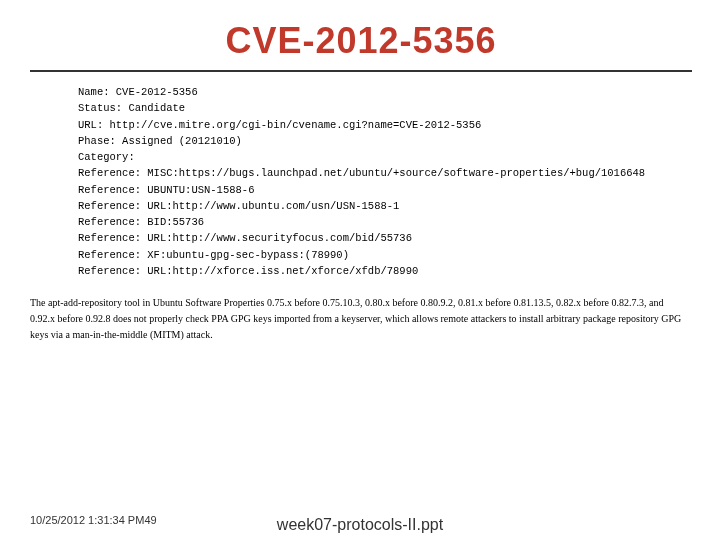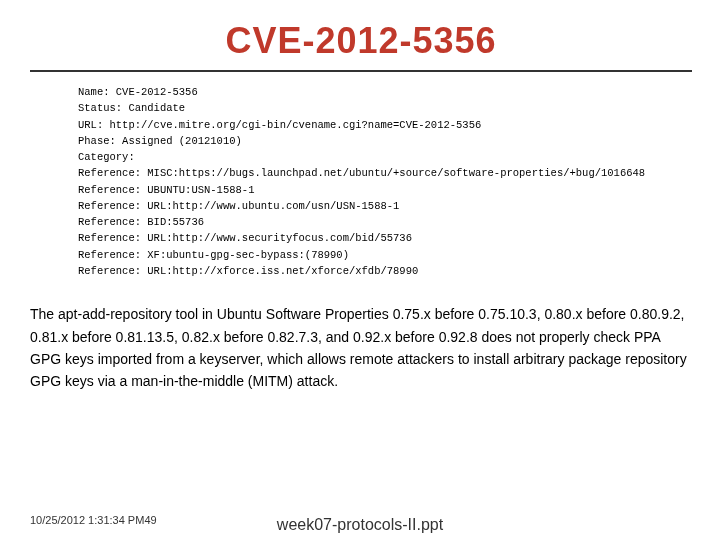--- a/index.html
+++ b/index.html
@@ -47,23 +47,23 @@
       line-height: 1.55;
       margin-left: 48px;
     }
 
     .content-area .field-line {
       display: block;
       white-space: nowrap;
     }
 
     .description-block {
-      margin-top: 24px;
-      font-family: Liberation Sans, sans-serif;
-      font-size: 14px;
+      margin-top: 16px;
+      font-family: Liberation Serif, serif;
+      font-size: 10px;
       color: #000;
       line-height: 1.6;
       max-width: 660px;
     }
 
     .footer {
       position: absolute;
       bottom: 14px;
       left: 0;
       width: 100%;
@@ -95,21 +95,21 @@
   <hr class="title-divider">
 
   <div class="content-area">
 
   <span class="field-line">Name: CVE-2012-5356</span>
       <span class="field-line">Status: Candidate</span>
       <span class="field-line">URL: http://cve.mitre.org/cgi-bin/cvename.cgi?name=CVE-2012-5356</span>
       <span class="field-line">Phase: Assigned (20121010)</span>
       <span class="field-line">Category:</span>
       <span class="field-line">Reference: MISC:https://bugs.launchpad.net/ubuntu/+source/software-properties/+bug/1016648</span>
-      <span class="field-line">Reference: UBUNTU:USN-1588-1</span>
+      <span class="field-line">Reference: UBUNTU:USN-1588-6</span>
       <span class="field-line">Reference: URL:http://www.ubuntu.com/usn/USN-1588-1</span>
       <span class="field-line">Reference: BID:55736</span>
       <span class="field-line">Reference: URL:http://www.securityfocus.com/bid/55736</span>
       <span class="field-line">Reference: XF:ubuntu-gpg-sec-bypass:(78990)</span>
       <span class="field-line">Reference: URL:http://xforce.iss.net/xforce/xfdb/78990</span>
     </div>
 
   <div class="description-block">The apt-add-repository tool in Ubuntu Software Properties 0.75.x
 before 0.75.10.3, 0.80.x before 0.80.9.2, 0.81.x before 0.81.13.5,
 0.82.x before 0.82.7.3, and 0.92.x before 0.92.8 does not properly

